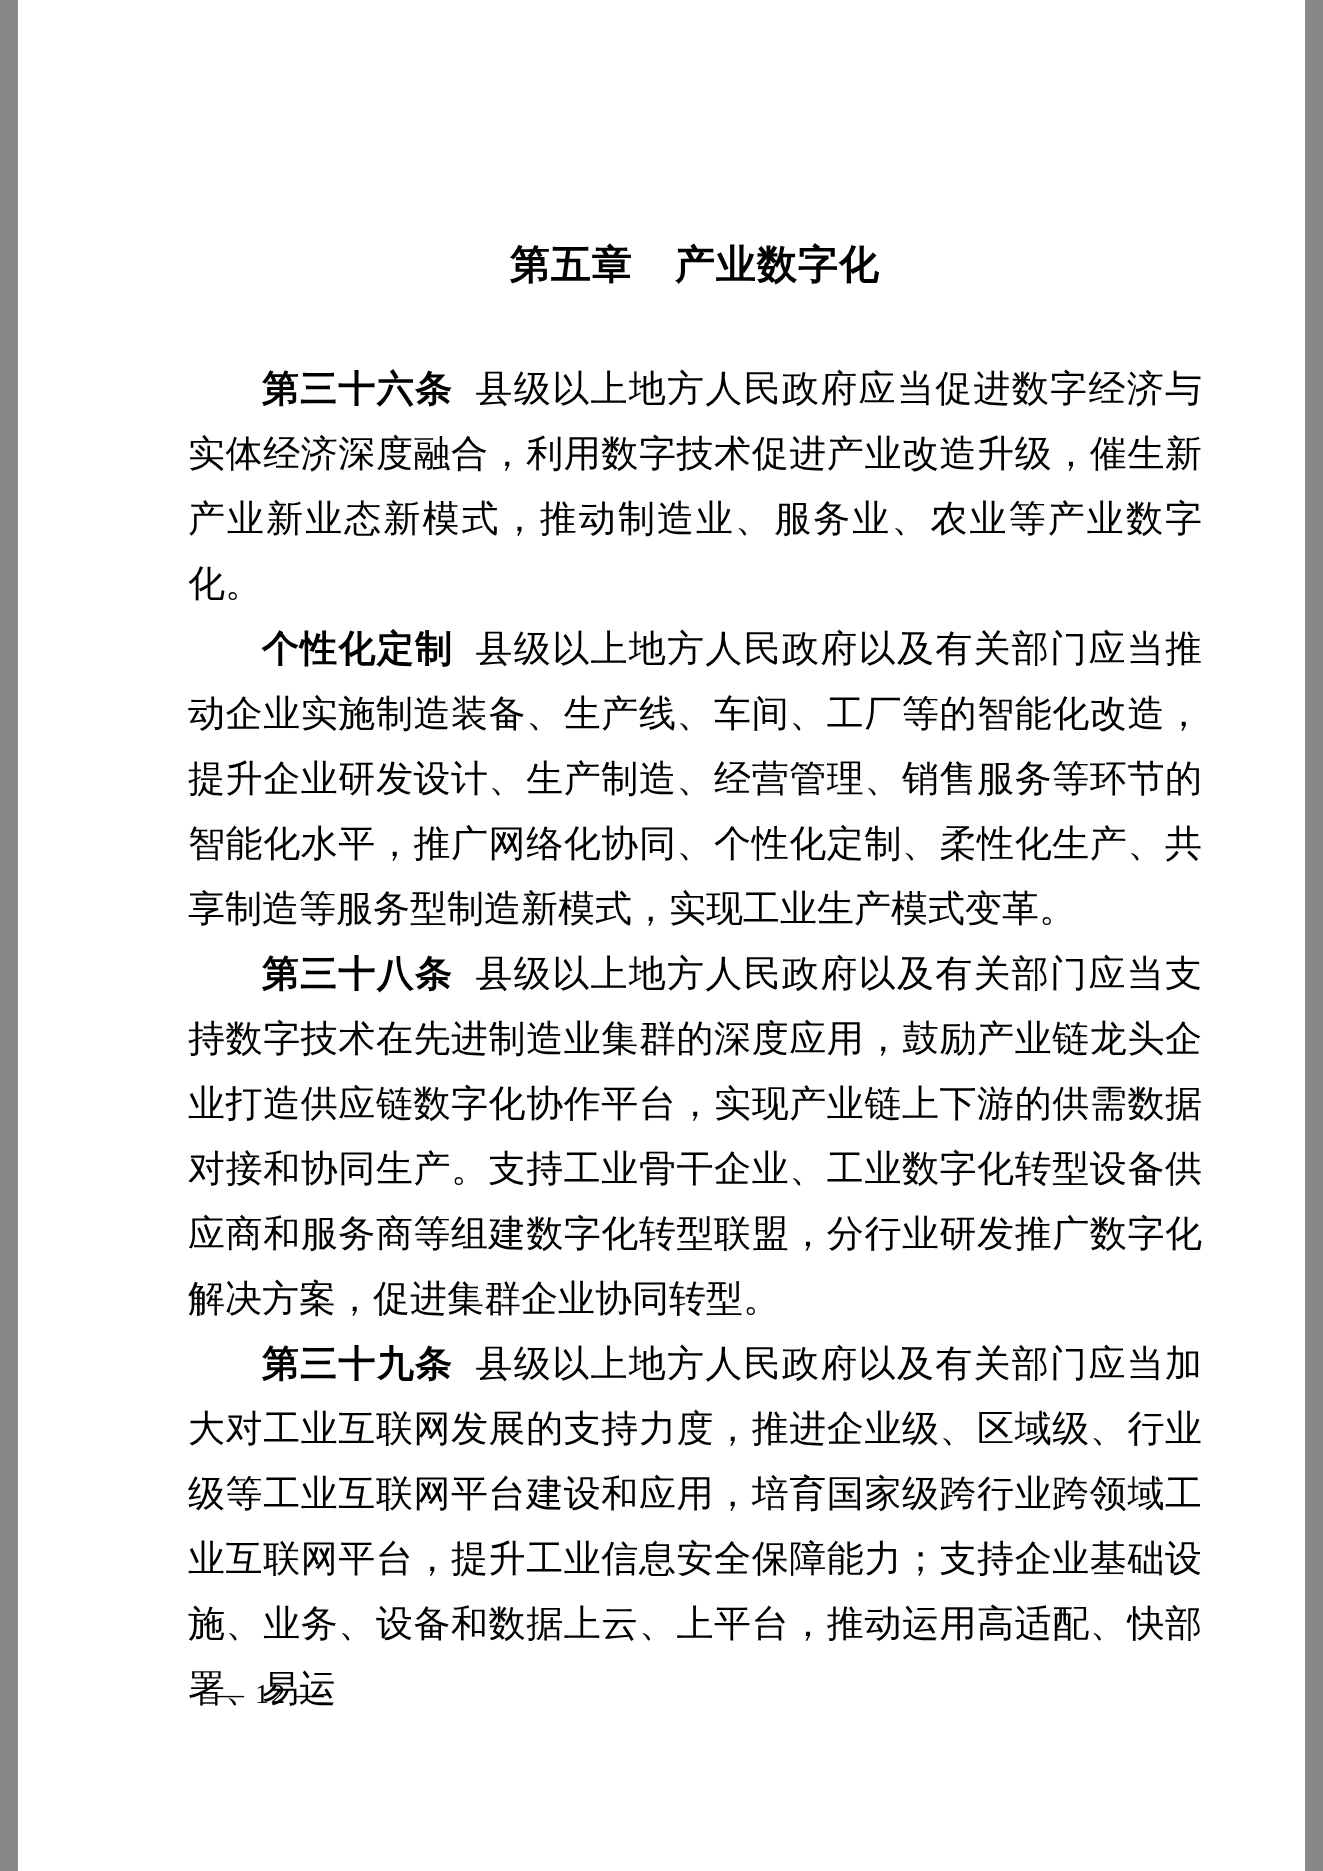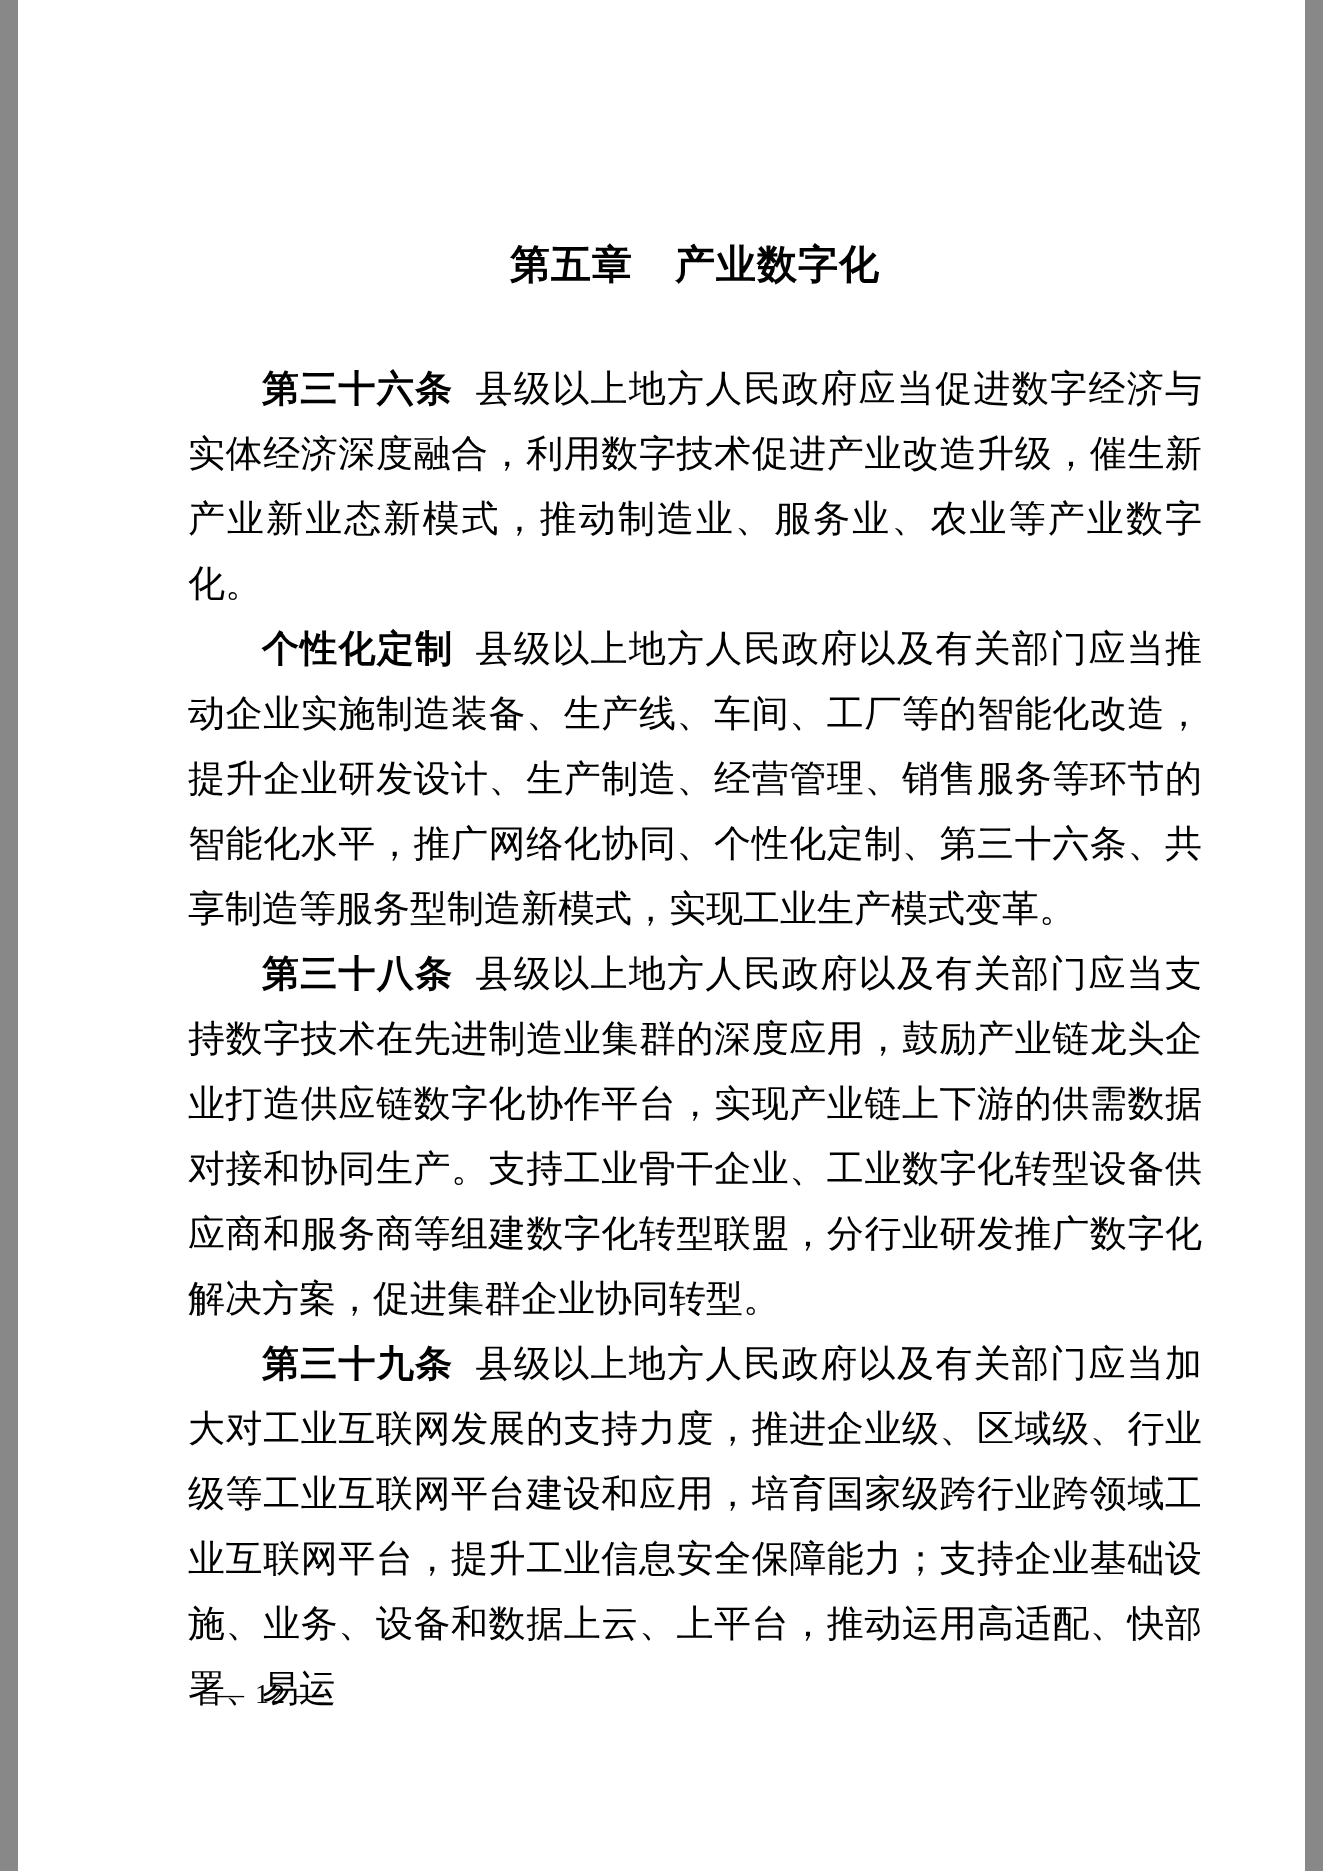--- a/index.html
+++ b/index.html
@@ -68,21 +68,21 @@
 <body>
 
 <div class="page">
 
   <h1 class="chapter-title"><span>第五章</span><span class="title-gap"></span><span>产业数字化</span></h1>
 
   <div class="body-text">
 
     <p class="article"><b class="art-num">第三十六条</b><span>县级以上地方人民政府应当促进数字经济与实体经济深度融合，利用数字技术促进产业改造升级，催生新产业新业态新模式，推动制造业、服务业、农业等产业数字化。</span></p>
 
-    <p class="article"><b class="art-num">个性化定制</b><span>县级以上地方人民政府以及有关部门应当推动企业实施制造装备、生产线、车间、工厂等的智能化改造，提升企业研发设计、生产制造、经营管理、销售服务等环节的智能化水平，推广网络化协同、个性化定制、第三十六条、共享制造等服务型制造新模式，实现工业生产模式变革。</span></p>
+    <p class="article"><b class="art-num">个性化定制</b><span>县级以上地方人民政府以及有关部门应当推动企业实施制造装备、生产线、车间、工厂等的智能化改造，提升企业研发设计、生产制造、经营管理、销售服务等环节的智能化水平，推广网络化协同、个性化定制、柔性化生产、共享制造等服务型制造新模式，实现工业生产模式变革。</span></p>
 
     <p class="article"><b class="art-num">第三十八条</b><span>县级以上地方人民政府以及有关部门应当支持数字技术在先进制造业集群的深度应用，鼓励产业链龙头企业打造供应链数字化协作平台，实现产业链上下游的供需数据对接和协同生产。支持工业骨干企业、工业数字化转型设备供应商和服务商等组建数字化转型联盟，分行业研发推广数字化解决方案，促进集群企业协同转型。</span></p>
 
     <p class="article"><b class="art-num">第三十九条</b><span>县级以上地方人民政府以及有关部门应当加大对工业互联网发展的支持力度，推进企业级、区域级、行业级等工业互联网平台建设和应用，培育国家级跨行业跨领域工业互联网平台，提升工业信息安全保障能力；支持企业基础设施、业务、设备和数据上云、上平台，推动运用高适配、快部署、易运</span></p>
 
   </div>
 
   <div class="page-number"><span>— 12 —</span></div>
 
 </div>

